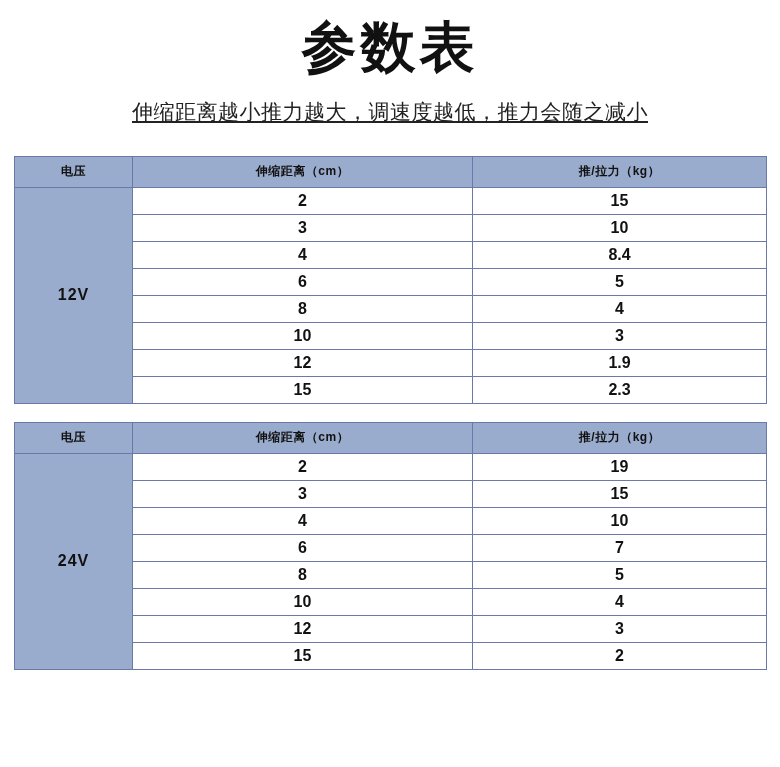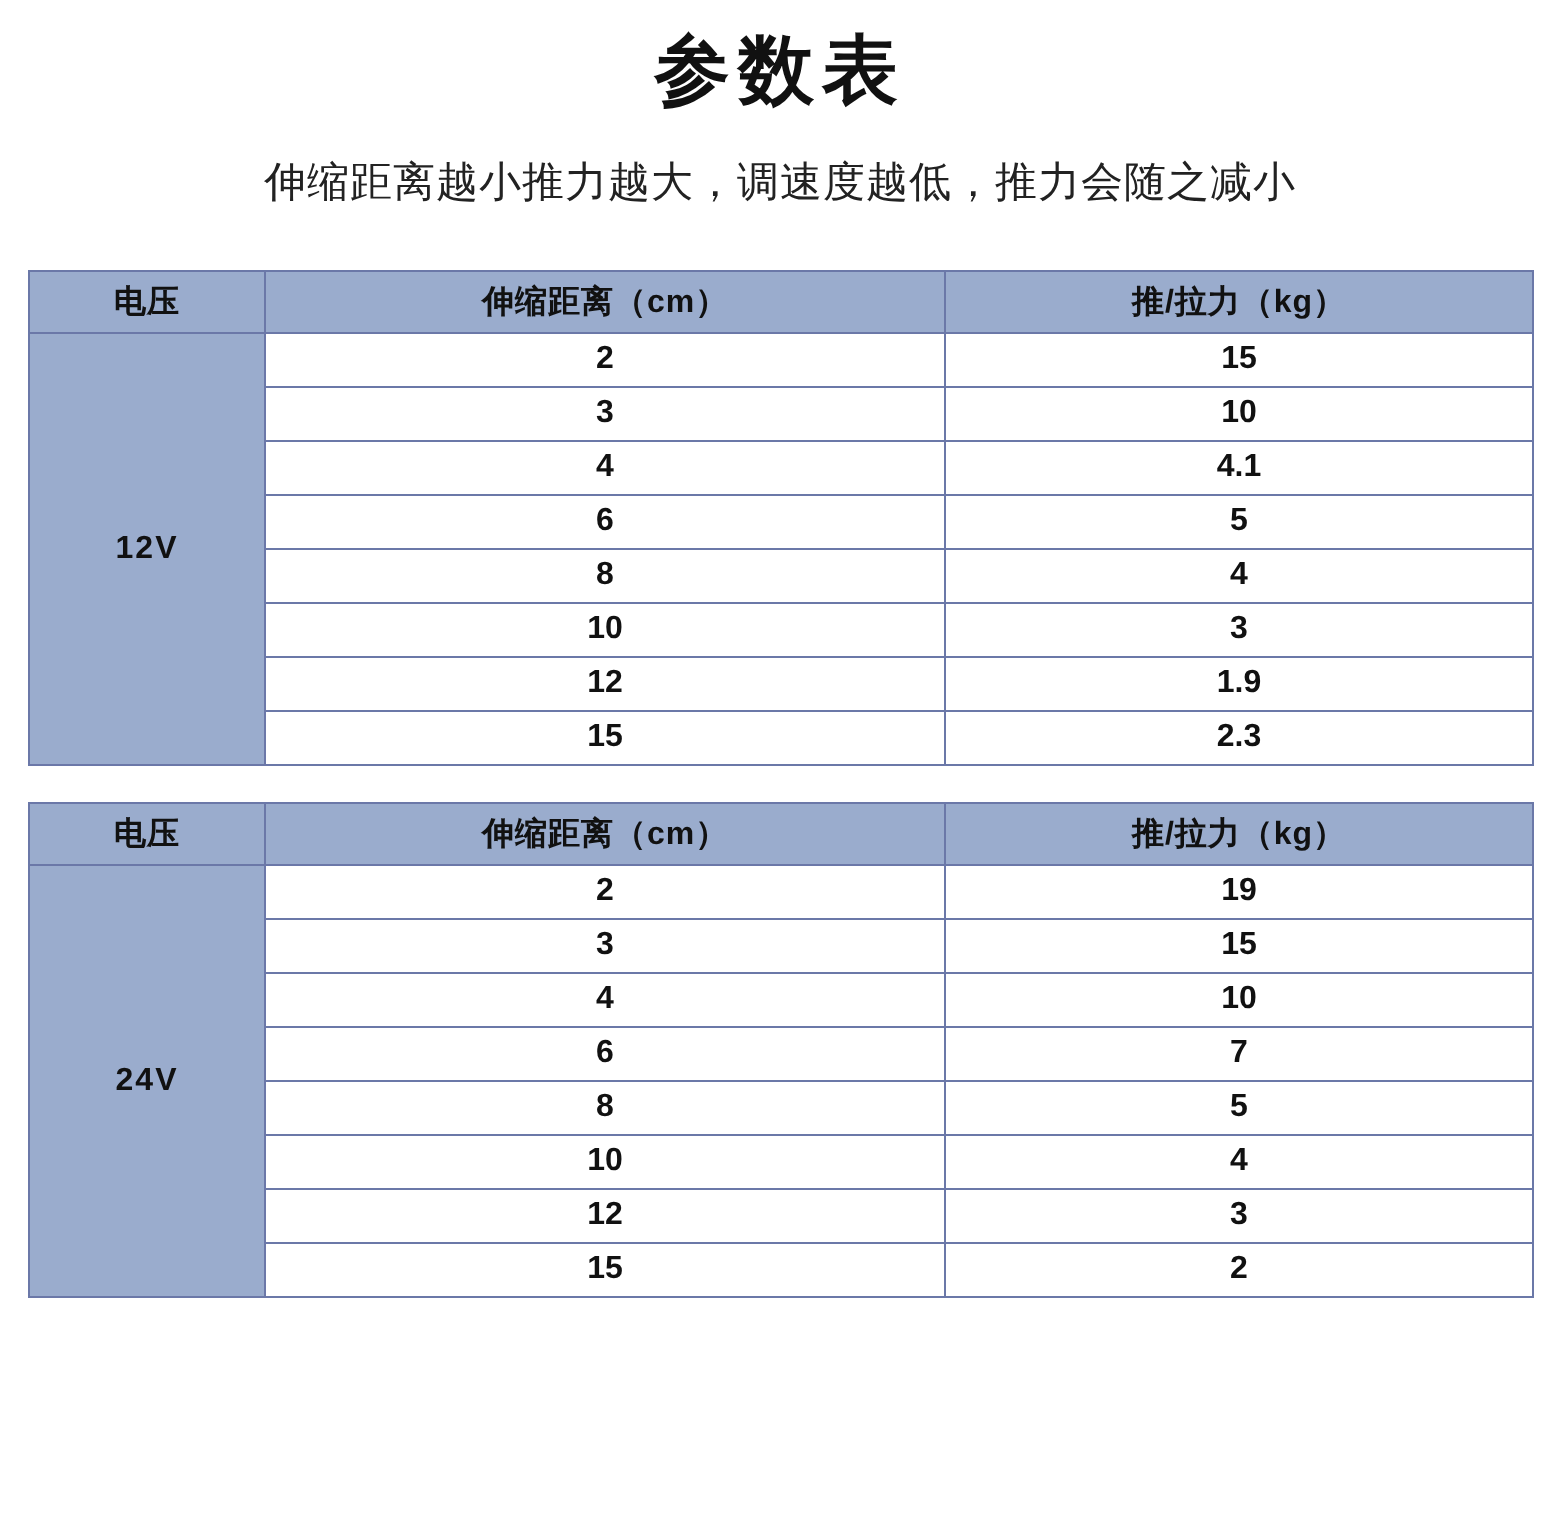--- a/index.html
+++ b/index.html
@@ -15,34 +15,35 @@
     overflow: hidden;
   }
   .page {
     width: 780px;
     height: 767px;
     position: relative;
     box-sizing: border-box;
   }
   .title {
     text-align: center;
-    font-size: 38px;
+    font-size: 55px;
     font-weight: 700;
     letter-spacing: 4px;
     color: #111111;
     margin: 14px 0 0 0;
     line-height: 1.2;
   }
   .subtitle {
     text-align: center;
     font-size: 21px;
     color: #222222;
     line-height: 1.7;
     margin-top: 14px;
     letter-spacing: 0.5px;
+    text-decoration: underline;
   }
   .subtitle div {
     white-space: nowrap;
   }
   .tables {
     margin-top: 26px;
     padding: 0 14px;
   }
   table.spec {
     border-collapse: collapse;
@@ -55,21 +56,21 @@
     padding: 0;
     text-align: center;
     font-size: 16px;
     font-weight: 700;
     color: #111111;
     height: 26px;
   }
   table.spec thead th {
     background: #9aaccd;
     height: 30px;
-    font-size: 16px;
+    font-size: 12px;
     letter-spacing: 0.5px;
   }
   .col-volt { width: 118px; }
   .col-dist { width: 340px; }
   .col-force { width: 294px; }
   td.volt-cell {
     background: #9aaccd;
     color: #1f8a3b;
     font-size: 46px;
     font-weight: 700;
@@ -115,21 +116,21 @@
           <td class="volt-cell" rowspan="8">12V</td>
           <td class="data">2</td>
           <td class="data">15</td>
         </tr>
         <tr>
           <td class="data">3</td>
           <td class="data">10</td>
         </tr>
         <tr>
           <td class="data">4</td>
-          <td class="data">4.1</td>
+          <td class="data">8.4</td>
         </tr>
         <tr>
           <td class="data">6</td>
           <td class="data">5</td>
         </tr>
         <tr>
           <td class="data">8</td>
           <td class="data">4</td>
         </tr>
         <tr>

